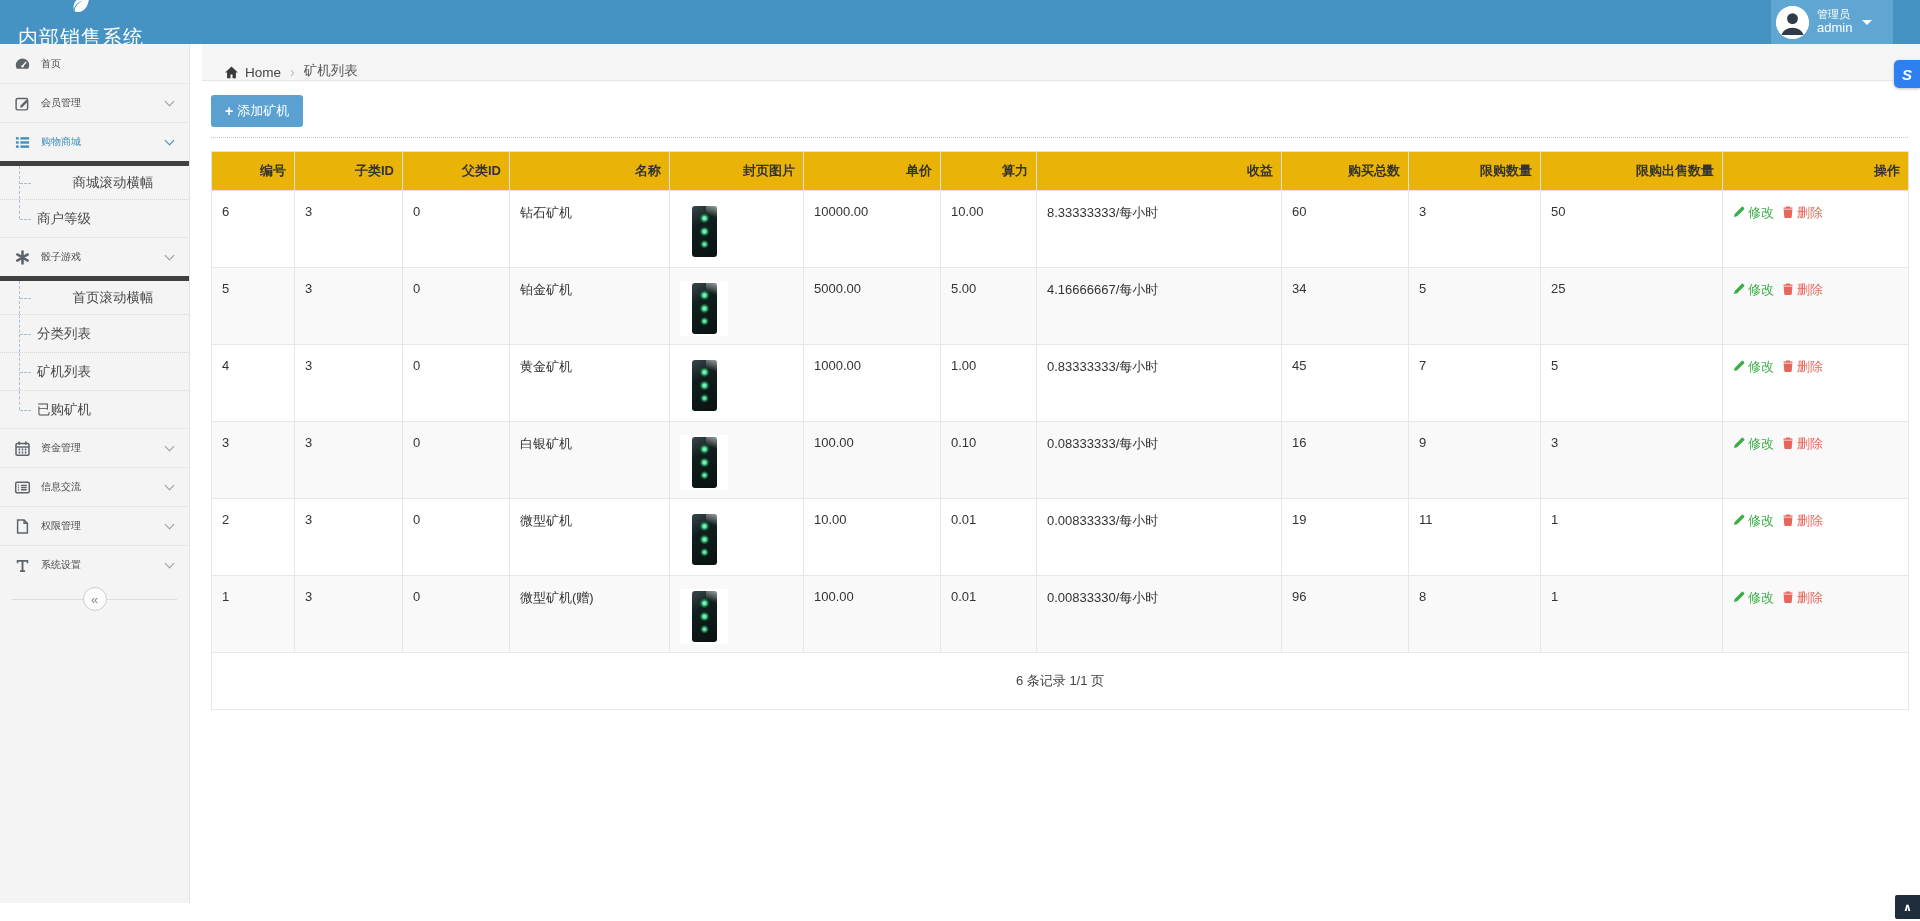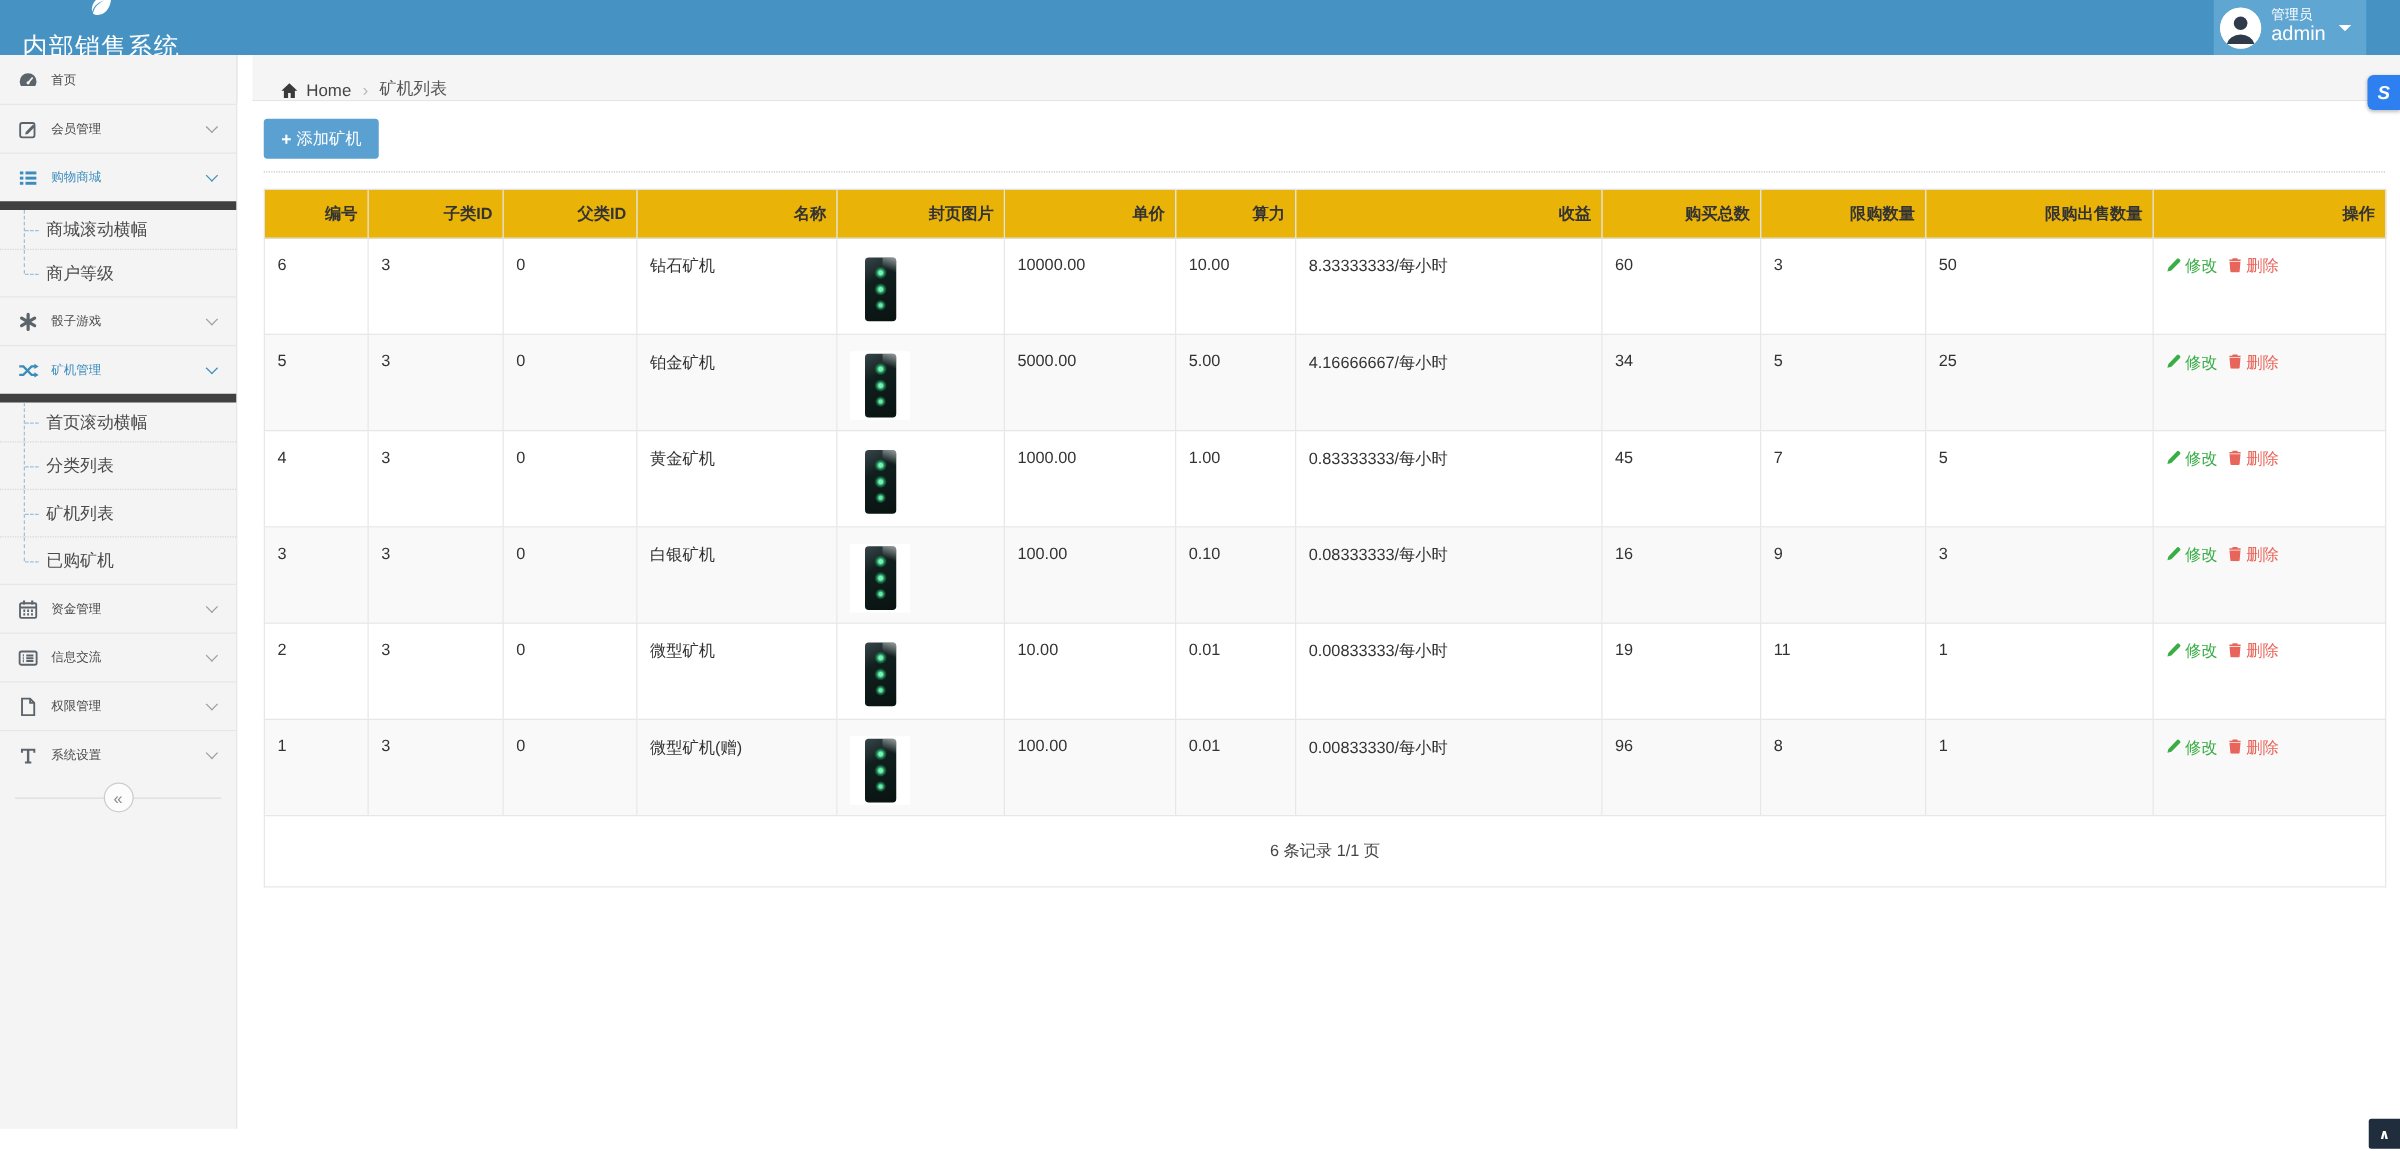--- a/index.html
+++ b/index.html
@@ -6,35 +6,35 @@
   html,body { width:1920px; height:921px; background:#fff; font-family:"Liberation Sans","DejaVu Sans",sans-serif; overflow:hidden; }
 
   
   .topbar { position:absolute; left:0; top:0; width:1920px; height:44px; background:#4592c3; display:flex; align-items:center; }
   .brand { display:flex; align-items:center; gap:9px; padding-left:18px; color:#fff; font-size:20px; letter-spacing:1px;flex-direction:column; }
   .brand svg { width:22px; height:22px; fill:#fff; }
   .user-panel { position:absolute; right:27px; top:0; height:44px; width:122px; background:#5fa6d2; display:flex; align-items:center; gap:8px; padding:0 6px 0 5px; cursor:pointer; }
   .avatar { width:33px; height:33px; border-radius:50%; background:#fff; overflow:hidden; flex:none; }
   .user-text { color:#fff; line-height:1.15; }
   .user-text .role { font-size:11px; display:block; }
-  .user-text .uname { font-size:16px; display:block; }
+  .user-text .uname { font-size:13px; display:block; }
   .caret { width:0; height:0; border-left:5px solid transparent; border-right:5px solid transparent; border-top:5px solid #fff; margin-left:2px; }
 
   
   .sidebar { position:absolute; left:0; top:44px; width:190px; height:859px; background:#f4f4f5; border-right:1px solid #e3e3e4; }
   .side-item { height:39px; display:flex; align-items:center; padding-left:14px; font-size:10px; color:#4a4a4a; cursor:pointer; border-top:1px solid #e6e6e6; }
   .side-item:first-child { border-top:none; }
   .side-item .s-icon { width:17px; height:17px; margin-right:10px; color:#5c646b; display:inline-flex; }
   .side-item .s-icon svg { width:17px; height:17px; }
   .side-item.active { color:#3c8dbc; }
   .side-item.active .s-icon { color:#3c8dbc; }
   .chev { display:inline-block; width:7px; height:7px; border-right:1.6px solid #969da3; border-bottom:1.6px solid #969da3; transform:rotate(45deg); margin-left:auto; margin-right:16px; margin-top:-3px; }
   .side-item.active .chev { border-color:#3c8dbc; }
   .side-sub { position:relative; height:38px; display:flex; align-items:center; padding-left:37px; font-size:13.5px; color:#4a4a4a; cursor:pointer; }
-  .side-sub.first-sub { border-top:7px solid #404040; }
+  .side-sub.first-sub { border-top:5px solid #404040;justify-content:center; }
   .side-sub + .side-sub { border-top:1px dotted #d6d6d6; }
   .side-sub::before { content:""; position:absolute; left:19px; top:0; bottom:0; border-left:1px dashed #a5c0d4; }
   .side-sub.last-sub::before { bottom:50%; }
   .dash { position:absolute; left:20px; top:50%; width:11px; border-top:1px dashed #a5c0d4; }
   .collapse-row { position:relative; height:30px; margin-top:0; }
   .collapse-row .line { position:absolute; left:12px; right:12px; top:50%; border-top:1px solid #dcdcdc; }
   .collapse-btn { position:absolute; left:50%; top:50%; transform:translate(-50%,-50%); width:24px; height:24px; border-radius:50%; background:#fcfcfc; border:1px solid #ccc; color:#8a8a8a; font-size:13px; display:flex; align-items:center; justify-content:center; cursor:pointer; }
 
   
   .crumbbar { position:absolute; left:202px; top:44px; width:1730px; height:37px; background:#f5f5f6; border-bottom:1px solid #e5e5e5; display:flex; align-items:flex-end; padding-left:22px; font-size:13.5px; color:#444; }
@@ -143,31 +143,20 @@
       </div>
       <div class="side-item">
         <span class="s-icon">
           <svg viewBox="0 0 16 16" stroke="currentColor" stroke-width="2.4" stroke-linecap="round" fill="none">
             <path d="M8 2.3v11.4M3.1 5.15l9.8 5.7M12.9 5.15l-9.8 5.7"></path>
           </svg>
         </span>
         <span>骰子游戏</span>
         <span class="chev"></span>
       </div>
-      <div class="side-item active">
-        <span class="s-icon">
-          <svg viewBox="0 0 16 16" fill="none" stroke="currentColor" stroke-width="1.7">
-            <path d="M1.3 4.8h3.1l6.2 6.4h2.6"></path>
-            <path d="M1.3 11.2h3.1l6.2-6.4h2.6"></path>
-            <path fill="currentColor" stroke="none" d="M12.7 2.8 16 4.8l-3.3 2zM12.7 9.2l3.3 2-3.3 2z"></path>
-          </svg>
-        </span>
-        <span>矿机管理</span>
-        <span class="chev"></span>
-      </div>
       <div class="side-sub first-sub">
         <span class="dash"></span>
         <span>首页滚动横幅</span>
       </div>
       <div class="side-sub">
         <span class="dash"></span>
         <span>分类列表</span>
       </div>
       <div class="side-sub">
         <span class="dash"></span>

